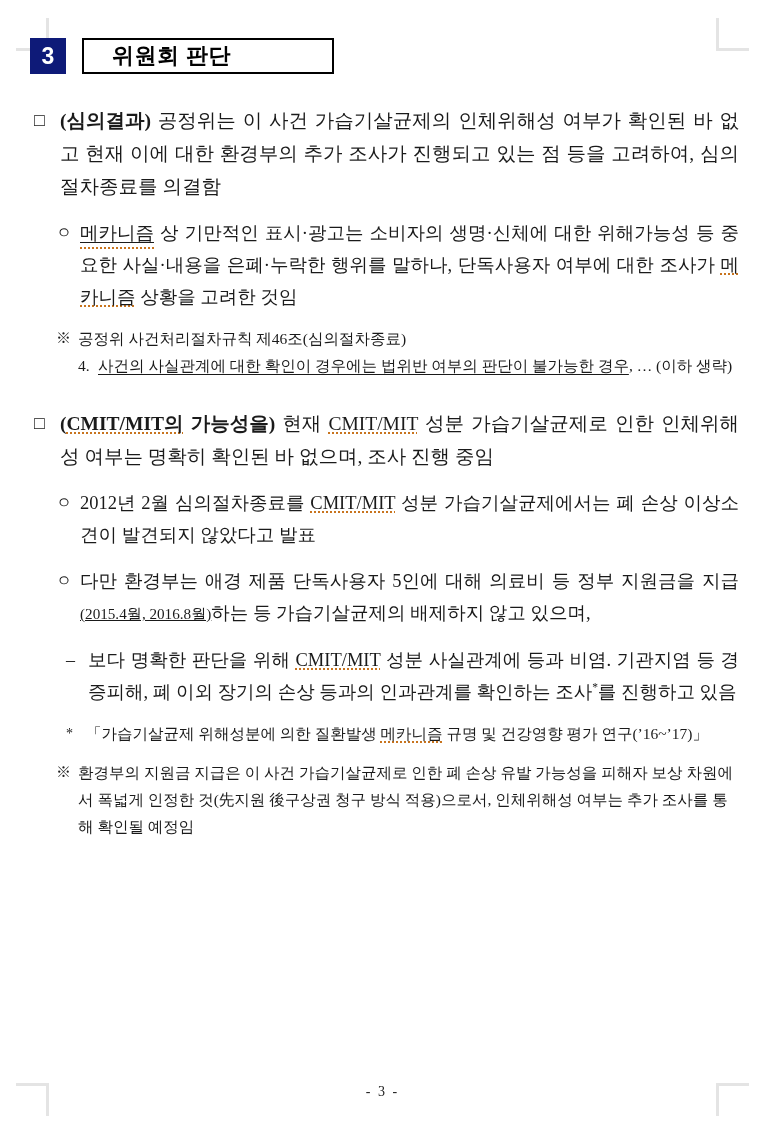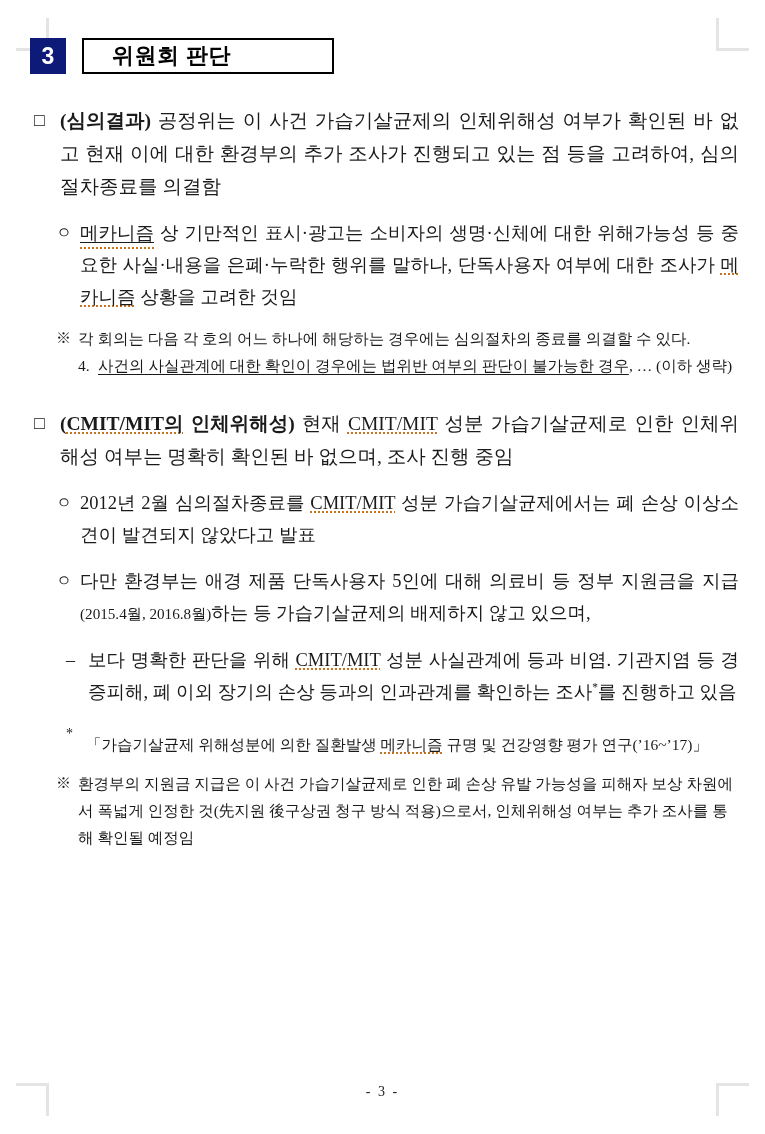--- a/index.html
+++ b/index.html
@@ -157,21 +157,21 @@
   .note-item .txt { flex: 1 1 auto; text-align: justify; text-justify: inter-character; }
 
   
   .lvl-foot {
     font-size: 15.5px;
     line-height: 27px;
     margin-top: 12px;
     padding-left: 36px;
   }
   .lvl-foot .marker { width: 20px; font-size: 14px; }
-  .lvl-foot .body-text { text-align: justify; text-justify: inter-character; margin-top: 11px; }
+  .lvl-foot .body-text { text-align: justify; text-justify: inter-character; }
 
   
   .u  { text-decoration: underline; text-underline-offset: 3px; }
   .sp {
     text-decoration: underline;
     text-decoration-style: dotted;
     text-decoration-color: #c8741e;
     text-decoration-thickness: 1.5px;
     text-underline-offset: 2px;
   }
@@ -182,21 +182,21 @@
     position: relative;
   }
   .u.sp::after {
     content: "";
     position: absolute;
     left: 0; right: 0;
     bottom: -6px;
     height: 2px;
     background-image: repeating-linear-gradient(to right, #c8741e 0 2px, transparent 2px 4px);
   }
-  .small { font-size: 0.82em; }
+  .small { font-size: 0.82em; text-decoration: underline; }
   sup { font-size: 0.62em; vertical-align: super; line-height: 0; }
   .nowrap { white-space: nowrap; }
 
   
   .footer {
     position: absolute;
     left: 0;
     right: 0;
     bottom: 34px;
     text-align: center;
@@ -231,31 +231,31 @@
     </div>
 
     <div class="para lvl-circle">
       <span class="marker">ㅇ</span>
       <span class="body-text"><span class="u sp">메카니즘</span><span> 상 기만적인 표시·광고는 소비자의 생명·신체에 대한 위해가능성 등 중요한 사실·내용을 은폐·누락한 행위를 말하나, 단독사용자 여부에 대한 조사가 </span><span class="sp">메카니즘</span><span> 상황을 고려한 것임</span></span>
     </div>
 
     <div class="para lvl-note">
       <span class="marker">※</span>
       <span class="body-text">
-        <div class="note-line">각 회의는 다음 각 호의 어느 하나에 해당하는 경우에는 심의절차의 종료를 의결할 수 있다.</div>
+        <div class="note-line plain">공정위 사건처리절차규칙 제46조(심의절차종료)</div>
         <div class="note-item">
           <span class="num">4.</span>
           <span class="txt"><span class="u">사건의 사실관계에 대한 확인이 경우에는 법위반 여부의 판단이 불가능한 경우</span><span>, … (이하 생략)</span></span>
         </div>
       </span>
     </div>
 
     <div class="para lvl-square" style="margin-top:28px;">
       <span class="marker">□</span>
-      <span class="body-text"><span class="lead">(</span><span class="lead sp">CMIT/MIT의</span><span class="lead"> 인체위해성)</span><span> 현재 </span><span class="sp">CMIT/MIT</span><span> 성분 가습기살균제로 인한 인체위해성 여부는 명확히 확인된 바 없으며, 조사 진행 중임</span></span>
+      <span class="body-text"><span class="lead">(</span><span class="lead sp">CMIT/MIT의</span><span class="lead"> 가능성을)</span><span> 현재 </span><span class="sp">CMIT/MIT</span><span> 성분 가습기살균제로 인한 인체위해성 여부는 명확히 확인된 바 없으며, 조사 진행 중임</span></span>
     </div>
 
     <div class="para lvl-circle">
       <span class="marker">ㅇ</span>
       <span class="body-text"><span>2012년 2월 심의절차종료를 </span><span class="sp">CMIT/MIT</span><span> 성분 가습기살균제에서는 폐 손상 이상소견이 발견되지 않았다고 발표</span></span>
     </div>
 
     <div class="para lvl-circle">
       <span class="marker">ㅇ</span>
       <span class="body-text"><span>다만 환경부는 애경 제품 단독사용자 5인에 대해 의료비 등 정부 지원금을 지급</span><span class="small nowrap">(2015.4월, 2016.8월)</span><span>하는 등 가습기살균제의 배제하지 않고 있으며,</span></span>

